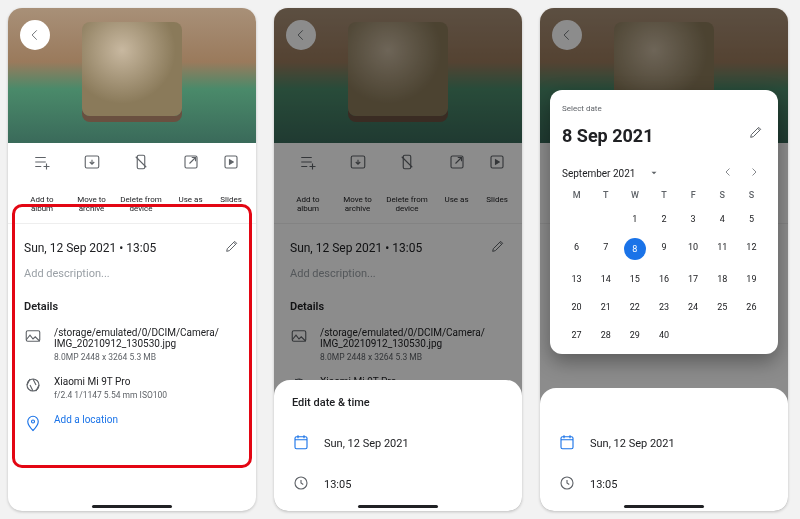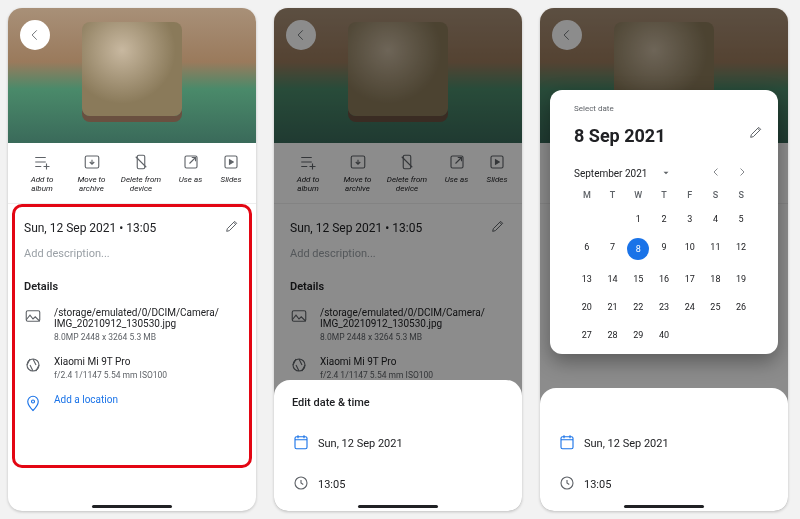--- a/index.html
+++ b/index.html
@@ -7,46 +7,46 @@
          display: flex; gap: 18px; padding: 8px; width: 800px; }
   .phone { width: 248px; height: 503px; background: #fff; border-radius: 14px;
            box-shadow: 0 1px 3px rgba(0,0,0,.2); overflow: hidden; position: relative; }
   .photo { height: 135px; background: linear-gradient(#a89078 0%, #9a7a5c 40%, #4a8a6a 60%, #3a6a5a 100%); position: relative; }
   .photo::after { content:""; position:absolute; left:30%; top:10%; width:40%; height:70%;
     background: radial-gradient(circle at 40% 30%, #c8b8a0 0%, #8a7a5a 60%); border-radius: 8px;
     box-shadow: 0 6px 0 #6a5040; }
   .back-circ { position: absolute; top: 12px; left: 12px; width: 30px; height: 30px; border-radius: 50%;
     background: #fff; display: flex; align-items: center; justify-content: center; }
   .actions { display: flex; justify-content: space-between; padding: 10px 12px; border-bottom: 1px solid #eee; }
-  .action { display: flex; flex-direction: column; align-items: center; gap: 0; font-size: 8px;
-            text-align: center; width: 44px; font-style: italic; }
+  .action { display: flex; flex-direction: column; align-items: center; gap: 20px; font-size: 8px;
+            text-align: center; width: 44px; }
   .action .ico { font-size: 16px; }
   .sheet { padding: 14px 16px; }
   .row { display: flex; align-items: center; justify-content: space-between; }
   .datetime { font-size: 12px; font-weight: 400; color: #202124; }
   .desc { color: #9aa0a6; font-size: 11px; margin-top: 10px; }
   .section-title { font-weight: 600; font-size: 11px; margin-top: 20px; }
   .detail-row { display: flex; gap: 12px; margin-top: 14px; }
   .detail-row .ico { width: 18px; }
   .detail-text .primary { font-size: 10px; color: #202124; }
   .detail-text .sub { font-size: 8.5px; color: #5f6368; margin-top: 3px; }
   .link { color: #1a73e8; font-size: 10px; }
   .highlight-box { position: absolute; border: 3px solid #e30613; border-radius: 10px;
     left: 4px; right: 4px; top: 196px; height: 264px; pointer-events: none; }
   .dim-overlay { position:absolute; inset:0; background: rgba(0,0,0,.45); }
   .bottom-sheet { position:absolute; left:0; right:0; bottom:0; background:#fff;
     border-radius: 16px 16px 0 0; padding: 16px 18px 6px; }
   .bottom-sheet .title { font-size: 11px; font-weight: 500; margin-bottom: 14px; }
-  .edit-row { display:flex; align-items:center; gap: 8px; padding: 10px 0; font-size: 11px; }
+  .edit-row { display:flex; align-items:center; gap: 14px; padding: 10px 0; font-size: 11px; }
   .edit-row .ico { color:#1a73e8; }
   .handle { width: 80px; height: 3px; background:#202124; border-radius: 2px;
             position: absolute; bottom: 3px; left: 50%; transform: translateX(-50%); }
   
   .datepicker { position:absolute; left:10px; right:10px; top:82px; background:#fff;
-    border-radius: 12px; box-shadow: 0 8px 20px rgba(0,0,0,.35); padding: 14px 24px 10px; }
+    border-radius: 12px; box-shadow: 0 8px 20px rgba(0,0,0,.35); padding: 14px 12px 10px; }
   .datepicker h6{ font-size:8px; font-weight:400; color:#5f6368; }
   .datepicker h3{ font-size:18px; font-weight:700; margin-top:12px; }
   .dp-header { display:flex; align-items:center; justify-content:space-between; margin-top:20px; font-size:10px; }
   .dp-header .month { display:flex; align-items:center; gap:14px; }
   .dp-arrows span{ padding:0 6px; cursor:pointer; }
   .dp-grid { display:grid; grid-template-columns: repeat(7, 1fr); text-align:center;
     font-size:9px; margin-top:10px; row-gap: 10px; }
   .dp-grid .dow{ color:#5f6368; font-weight:500; }
   .dp-grid .day{ padding:4px 0; border-radius:50%; }
   .dp-grid .sel{ background:#1a73e8; color:#fff; width:22px; height:22px;

